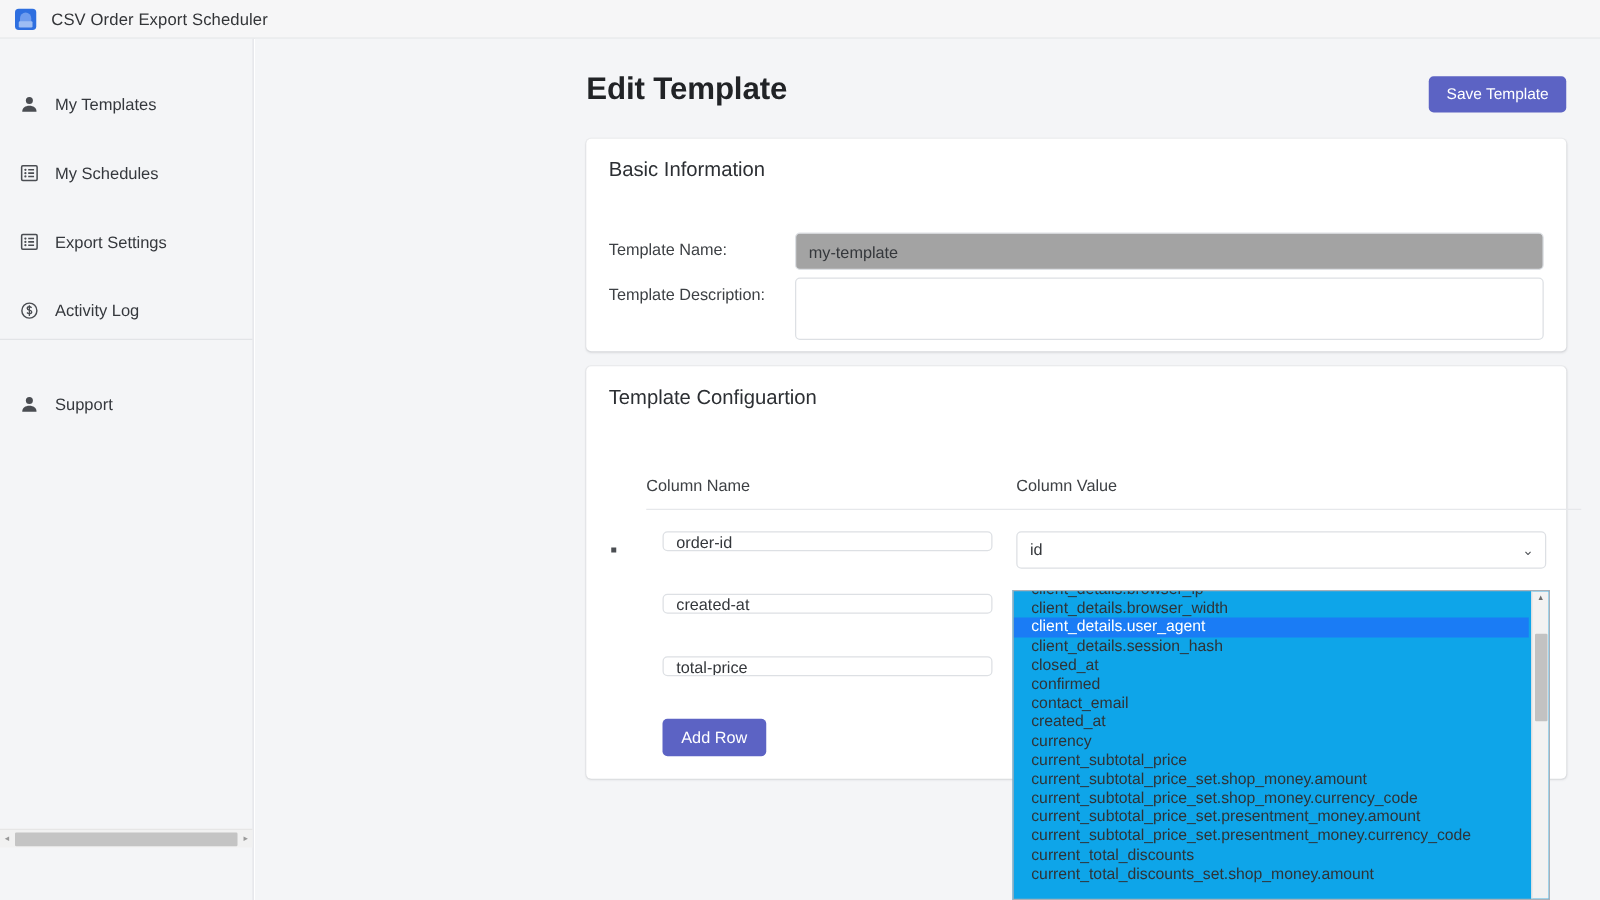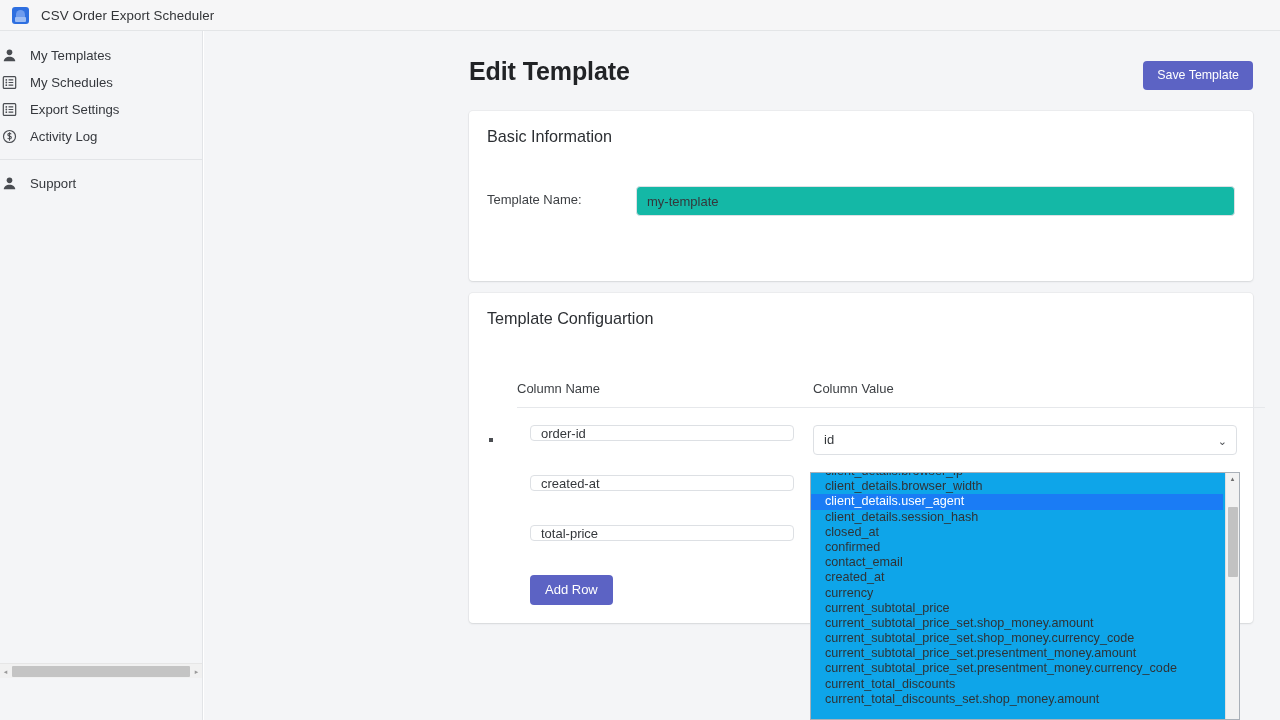--- a/index.html
+++ b/index.html
@@ -54,21 +54,23 @@
     position: absolute; left: 0; top: 31px;
     width: 203px; height: 689px;
     background: #f4f5f7;
     border-right: 1px solid #e2e4e7;
   }
   .nav-group { padding-top: 11px; }
   .nav-group.second { border-top: 1px solid #e2e4e7; padding-top: 10px; margin-top: 9px; }
   .nav-item {
     height: 27px;
     display: flex; align-items: center;
+    padding-left: 14px;
     cursor: default;
+    margin-top: 28px;
   }
   .nav-icon {
     width: 18px; height: 18px;
     margin-right: 12px;
     display: flex; align-items: center; justify-content: center;
     color: #4a4d52;
     flex: 0 0 auto;
   }
   .nav-icon svg { display: block; }
   .nav-label {
@@ -151,21 +153,21 @@
     font-size: 13px;
     color: #3d4044;
     padding-top: 6px;
     flex: 0 0 auto;
   }
   .text-input {
     flex: 1 1 auto;
     height: 30px;
     border: 1px solid #dde0e4;
     border-radius: 4px;
-    background: #14b8a6;
+    background: #a3a3a3;
     font-size: 13px;
     font-family: "Liberation Sans", sans-serif;
     color: #34373b;
     padding: 0 10px;
     outline: none;
   }
   .text-area {
     flex: 1 1 auto;
     height: 50px;
     border: 1px solid #dde0e4;
@@ -386,20 +388,24 @@
   </div>
 
   <div class="card" id="card-basic">
     <div class="card-title">Basic Information</div>
 
     <div class="form-row" id="row-name">
       <div class="form-label">Template Name:</div>
       <input class="text-input" type="text" value="my-template" style="">
     </div>
 
+    <div class="form-row" id="row-desc">
+      <div class="form-label">Template Description:</div>
+      <textarea class="text-area" placeholder="" style=""></textarea>
+    </div>
   </div>
 
   <div class="card" id="card-config">
     <div class="card-title">Template Configuartion</div>
 
     <div id="config-head">
       <div class="col-head" id="head-col-name">Column Name</div>
       <div class="col-head" id="head-col-value">Column Value</div>
     </div>
 

